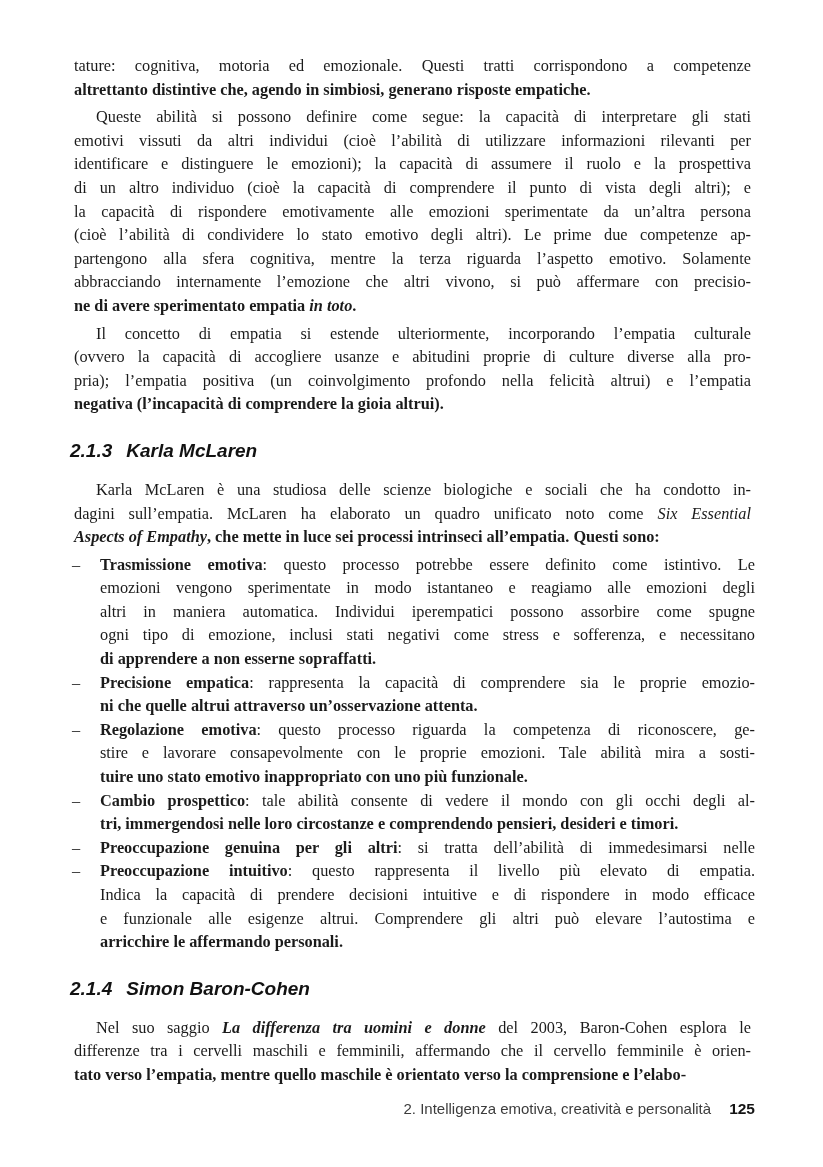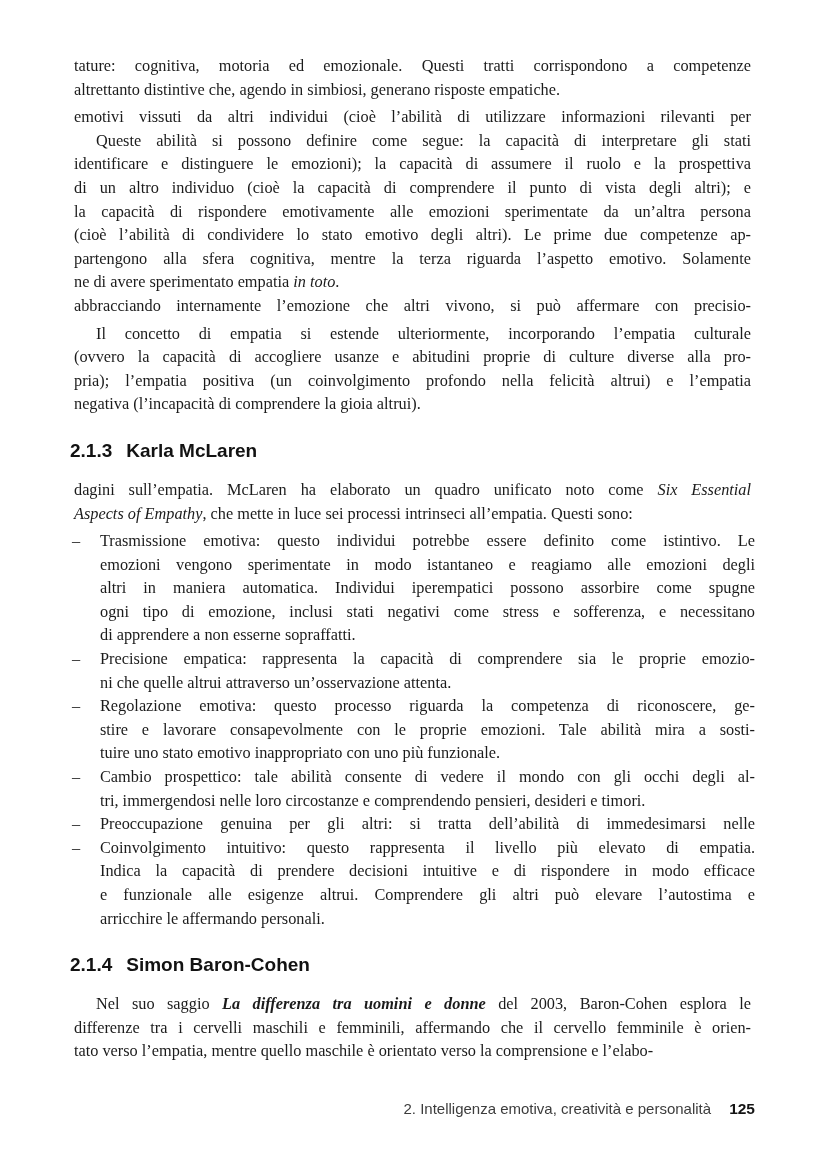--- a/index.html
+++ b/index.html
@@ -17,30 +17,31 @@
     width: 685px;
     font-size: 16.3px;
     line-height: 23.6px;
   }
   .para { margin: 4px; }
   .tline {
     text-align: justify;
     text-align-last: justify;
     -moz-text-align-last: justify;
   }
-  .tline.tlast { text-align-last: left; -moz-text-align-last: left; }
+  .tline.tlast { text-align-last: left; font-weight: bold; -moz-text-align-last: left; }
   .tline.ind { text-indent: 22px; }
-  .tline span.b  { font-weight: normal; }
+  .tline span.b  { font-weight: bold; }
   .tline span.i  { font-style: italic; }
   .tline span.bi { font-weight: bold; font-style: italic; }
   .li-block { position: relative; padding-left: 30px; }
   .li-block .dash { position: absolute; left: 2px; top: 0; }
   .heading {
     font-family: "Liberation Sans", sans-serif;
     font-weight: bold;
+    font-style: italic;
     font-size: 19px;
     line-height: 26px;
     color: #121212;
     margin: 22px 0 14px 0;
     text-align: left;
   }
   .heading .hnum { margin-right: 14px; }
   .page-footer {
     position: absolute;
     top: 1099px; right: 68px;
@@ -61,44 +62,45 @@
 </head>
 <body>
 
 <div>
   <div class="text-column">
       <div class="para">
         <div class="tline"><span>tature: cognitiva, motoria ed emozionale. Questi tratti corrispondono a competenze</span></div>
         <div class="tline tlast"><span>altrettanto distintive che, agendo in simbiosi, generano risposte empatiche.</span></div>
       </div>
       <div class="para">
+        <div class="tline ind"><span>Queste abilità si possono definire come segue: la capacità di interpretare gli stati</span></div>
         <div class="tline"><span>emotivi vissuti da altri individui (cioè l’abilità di utilizzare informazioni rilevanti per</span></div>
-        <div class="tline ind"><span>Queste abilità si possono definire come segue: la capacità di interpretare gli stati</span></div>
         <div class="tline"><span>identificare e distinguere le emozioni); la capacità di assumere il ruolo e la prospettiva</span></div>
         <div class="tline"><span>di un altro individuo (cioè la capacità di comprendere il punto di vista degli altri); e</span></div>
         <div class="tline"><span>la capacità di rispondere emotivamente alle emozioni sperimentate da un’altra persona</span></div>
         <div class="tline"><span>(cioè l’abilità di condividere lo stato emotivo degli altri). Le prime due competenze ap-</span></div>
         <div class="tline"><span>partengono alla sfera cognitiva, mentre la terza riguarda l’aspetto emotivo. Solamente</span></div>
+        <div class="tline"><span>abbracciando internamente l’emozione che altri vivono, si può affermare con precisio-</span></div>
         <div class="tline tlast"><span>ne di avere sperimentato empatia </span><span class="i">in toto</span><span>.</span></div>
-        <div class="tline"><span>abbracciando internamente l’emozione che altri vivono, si può affermare con precisio-</span></div>
       </div>
       <div class="para">
         <div class="tline ind"><span>Il concetto di empatia si estende ulteriormente, incorporando l’empatia culturale</span></div>
         <div class="tline"><span>(ovvero la capacità di accogliere usanze e abitudini proprie di culture diverse alla pro-</span></div>
         <div class="tline"><span>pria); l’empatia positiva (un coinvolgimento profondo nella felicità altrui) e l’empatia</span></div>
         <div class="tline tlast"><span>negativa (l’incapacità di comprendere la gioia altrui).</span></div>
       </div>
       <div class="heading"><span class="hnum">2.1.3</span><span class="htitle">Karla McLaren</span></div>
       <div class="para">
+        <div class="tline ind"><span>Karla McLaren è una studiosa delle scienze biologiche e sociali che ha condotto in-</span></div>
         <div class="tline"><span>dagini sull’empatia. McLaren ha elaborato un quadro unificato noto come </span><span class="i">Six Essential</span></div>
         <div class="tline tlast"><span class="i">Aspects of Empathy</span><span>, che mette in luce sei processi intrinseci all’empatia. Questi sono:</span></div>
       </div>
       <div class="li-block">
         <span class="dash">–</span>
-        <div class="tline"><span class="b">Trasmissione emotiva</span><span>: questo individui potrebbe essere definito come istintivo. Le</span></div>
+        <div class="tline"><span class="b">Trasmissione emotiva</span><span>: questo processo potrebbe essere definito come istintivo. Le</span></div>
         <div class="tline"><span>emozioni vengono sperimentate in modo istantaneo e reagiamo alle emozioni degli</span></div>
         <div class="tline"><span>altri in maniera automatica. Individui iperempatici possono assorbire come spugne</span></div>
         <div class="tline"><span>ogni tipo di emozione, inclusi stati negativi come stress e sofferenza, e necessitano</span></div>
         <div class="tline tlast"><span>di apprendere a non esserne sopraffatti.</span></div>
       </div>
       <div class="li-block">
         <span class="dash">–</span>
         <div class="tline"><span class="b">Precisione empatica</span><span>: rappresenta la capacità di comprendere sia le proprie emozio-</span></div>
         <div class="tline tlast"><span>ni che quelle altrui attraverso un’osservazione attenta.</span></div>
       </div>
@@ -112,21 +114,21 @@
         <span class="dash">–</span>
         <div class="tline"><span class="b">Cambio prospettico</span><span>: tale abilità consente di vedere il mondo con gli occhi degli al-</span></div>
         <div class="tline tlast"><span>tri, immergendosi nelle loro circostanze e comprendendo pensieri, desideri e timori.</span></div>
       </div>
       <div class="li-block">
         <span class="dash">–</span>
         <div class="tline"><span class="b">Preoccupazione genuina per gli altri</span><span>: si tratta dell’abilità di immedesimarsi nelle</span></div>
       </div>
       <div class="li-block">
         <span class="dash">–</span>
-        <div class="tline"><span class="b">Coinvolgimento intuitivo</span><span>: questo rappresenta il livello più elevato di empatia.</span></div>
+        <div class="tline"><span class="b">Preoccupazione intuitivo</span><span>: questo rappresenta il livello più elevato di empatia.</span></div>
         <div class="tline"><span>Indica la capacità di prendere decisioni intuitive e di rispondere in modo efficace</span></div>
         <div class="tline"><span>e funzionale alle esigenze altrui. Comprendere gli altri può elevare l’autostima e</span></div>
         <div class="tline tlast"><span>arricchire le affermando personali.</span></div>
       </div>
       <div class="heading"><span class="hnum">2.1.4</span><span class="htitle">Simon Baron-Cohen</span></div>
       <div class="para">
         <div class="tline ind"><span>Nel suo saggio </span><span class="bi">La differenza tra uomini e donne</span><span> del 2003, Baron-Cohen esplora le</span></div>
         <div class="tline"><span>differenze tra i cervelli maschili e femminili, affermando che il cervello femminile è orien-</span></div>
         <div class="tline tlast"><span>tato verso l’empatia, mentre quello maschile è orientato verso la comprensione e l’elabo-</span></div>
       </div>

